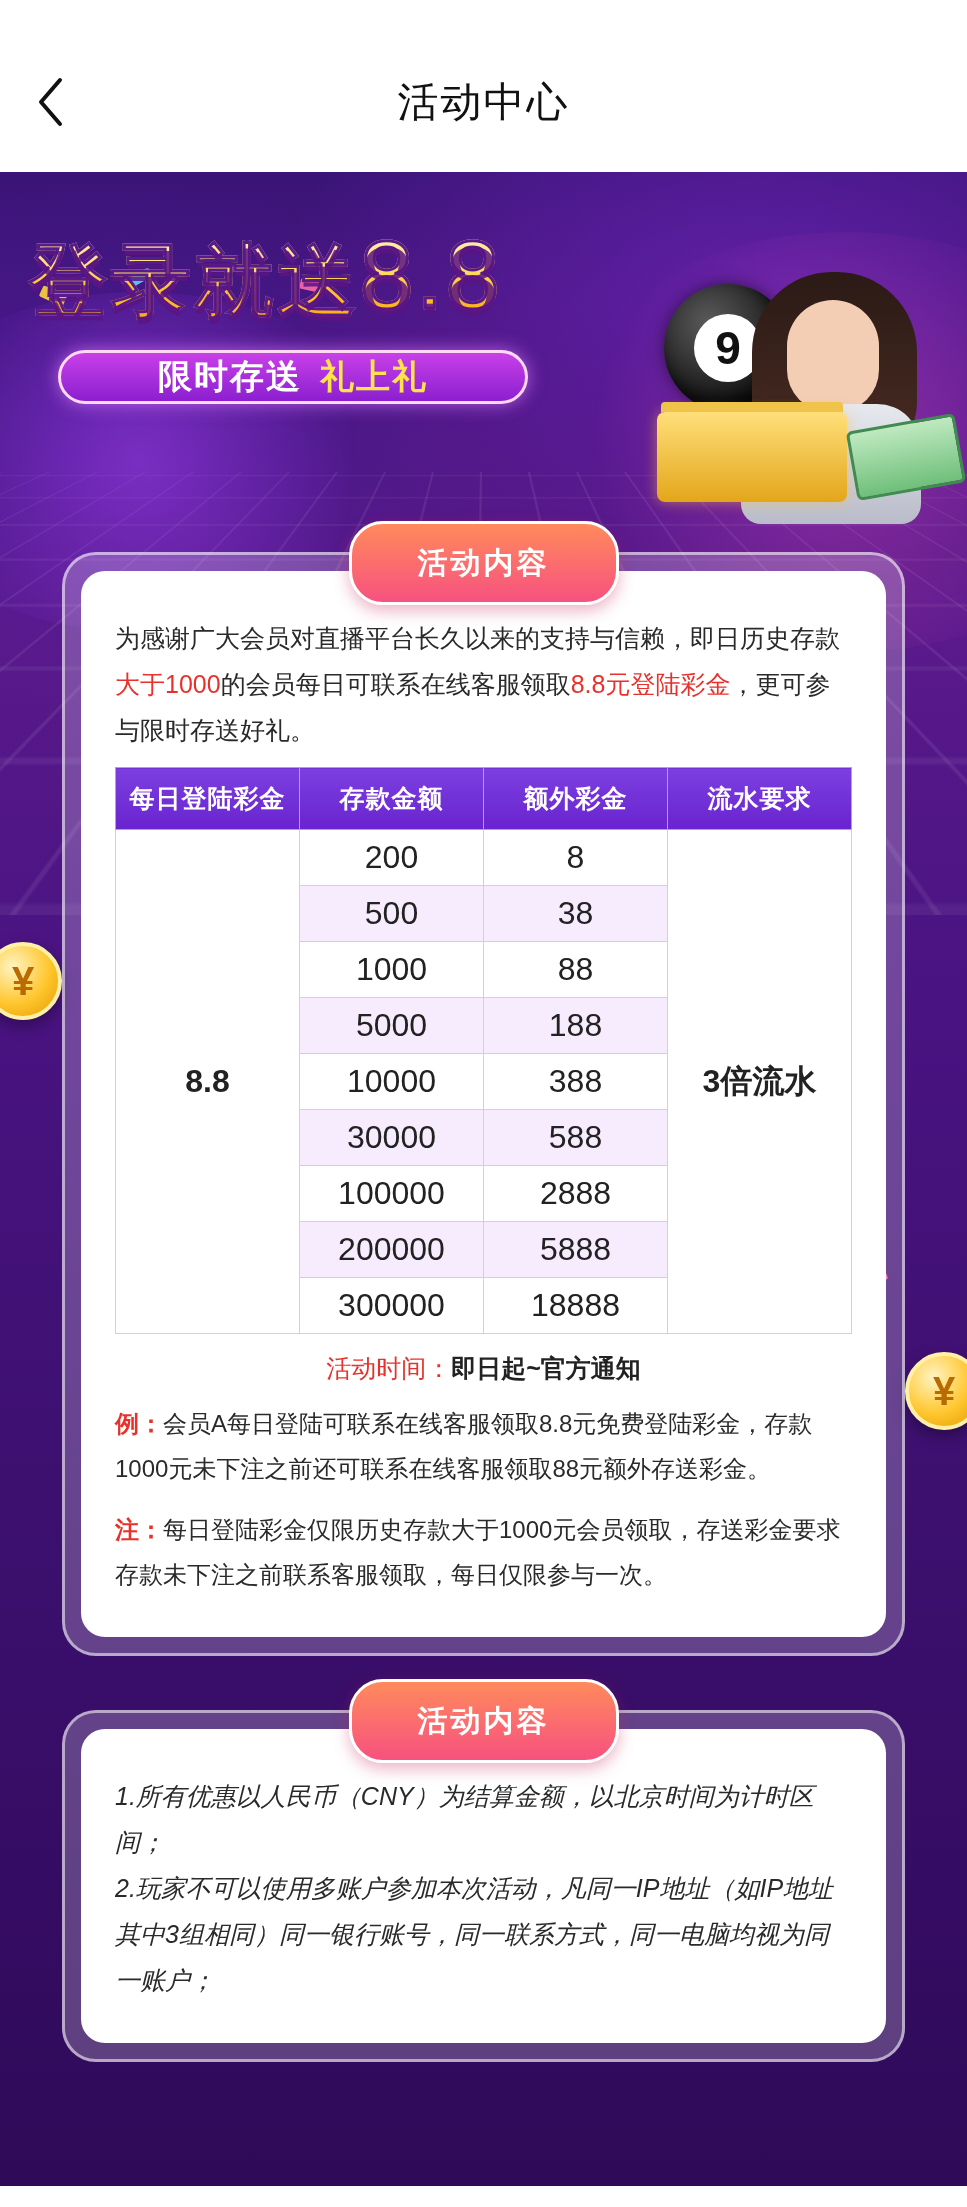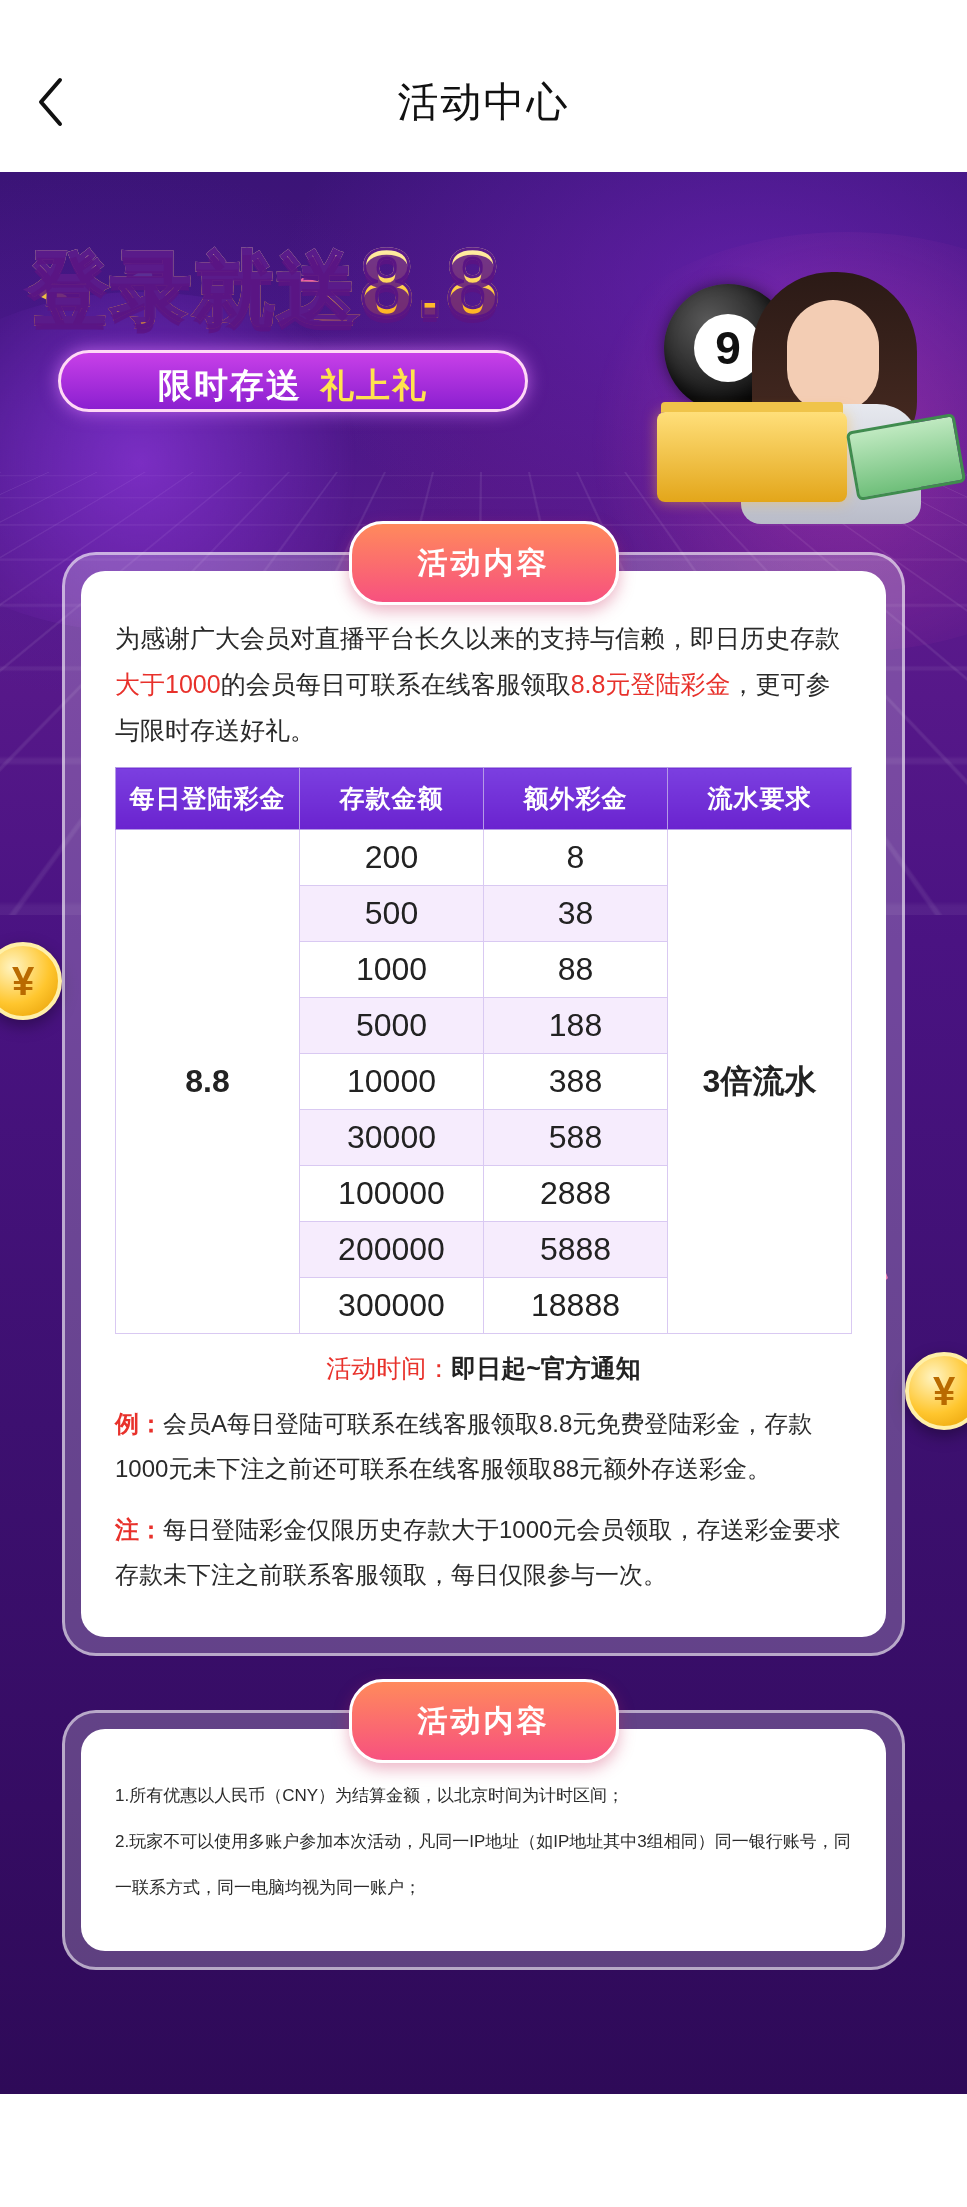--- a/index.html
+++ b/index.html
@@ -77,46 +77,46 @@
   .confetti { position: absolute; pointer-events: none; border-radius: 2px; opacity: .9; }
 
   
   .hero {
     position: relative;
     height: 330px;
   }
   .hero-title {
     position: absolute;
     left: 28px;
-    top: 56px;
+    top: 48px;
     font-size: 80px;
-    font-weight: 700;
+    font-weight: 400;
     letter-spacing: 3px;
     background: linear-gradient(180deg, #fff8d0 0%, #ffe27a 38%, #ffc531 58%, #ff9a0e 100%);
     -webkit-background-clip: text;
     background-clip: text;
     color: transparent;
     -webkit-text-stroke: 3px #5a1b8a;
     paint-order: stroke fill;
     text-shadow: 0 6px 0 rgba(90,20,130,.85);
     white-space: nowrap;
   }
   .hero-title .big { font-size: 96px; }
   .hero-sub {
     position: absolute;
     left: 58px;
     top: 178px;
     width: 470px;
-    height: 62px;
+    height: 54px;
     border-radius: 34px;
     background: linear-gradient(180deg, #c840e8 0%, #8b1fd0 100%);
     border: 3px solid #ffd8f6;
     box-shadow: 0 0 18px rgba(220,120,255,.7);
     display: flex;
-    align-items: flex-end;
+    align-items: center;
     justify-content: center;
     gap: 2px;
   }
   .hero-sub .w { color: #ffffff; font-size: 34px; font-weight: 700; letter-spacing: 2px; }
   .hero-sub .y { color: #ffe34d; font-size: 34px; font-weight: 700; letter-spacing: 2px; margin-left: 16px; }
 
   
   .ball8 {
     position: absolute; right: 175px; top: 112px;
     width: 128px; height: 128px; border-radius: 50%;
@@ -261,23 +261,24 @@
   .note {
     font-size: 24px;
     line-height: 45px;
     color: #2a2a2a;
     margin-top: 16px;
   }
   .note .red { color: #e8312b; font-weight: 700; }
 
   .rules li {
     list-style: none;
-    font-size: 17px;
+    font-size: 25px;
     line-height: 46px;
     color: #2a2a2a;
+    font-style: italic;
   }
 </style>
 </head>
 <body>
 
 <div class="header">
   <div class="back-btn">
     <span>
       <svg width="34" height="52" viewBox="0 0 34 52" fill="none">
         <path d="M27 4 L8 26 L27 48" stroke="#111111" stroke-width="4" fill="none" stroke-linecap="round" stroke-linejoin="round"></path>

